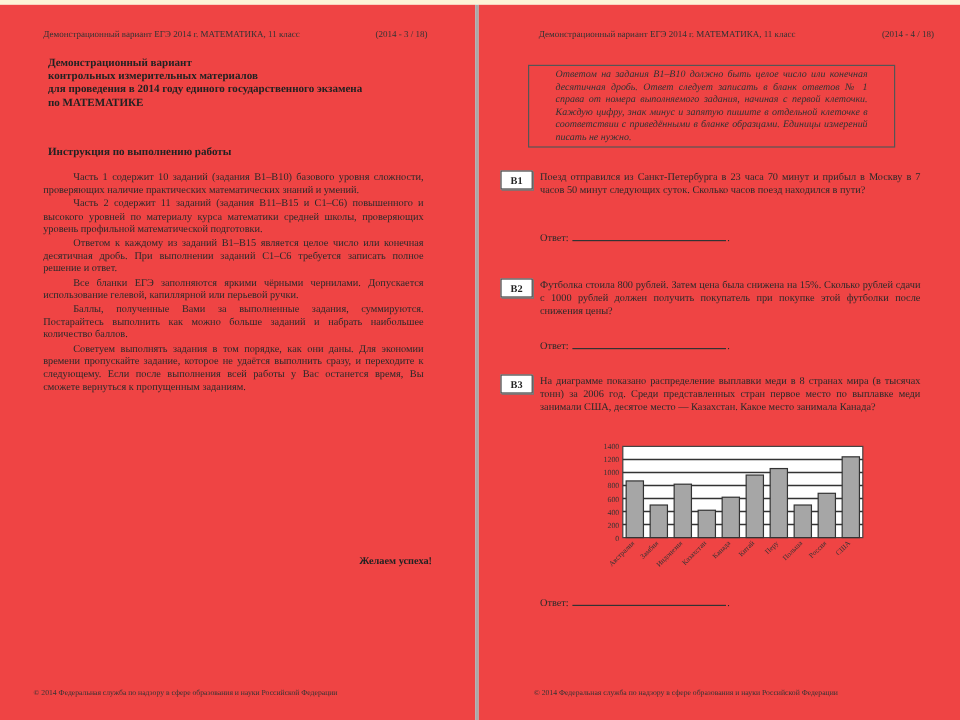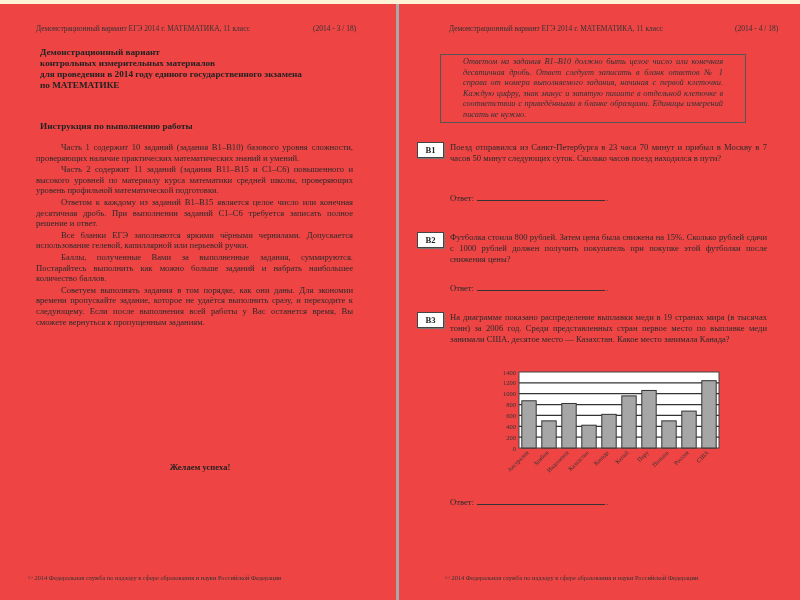--- a/index.html
+++ b/index.html
@@ -29,21 +29,21 @@
       position: absolute; left: 40px; width: 320px; top: 117px;
       text-align: left; font-weight: bold; font-size: 9.2px; color: #222;
     }
     .body-text {
       position: absolute; left: 36px; width: 317px; top: 138px;
       font-size: 8.6px; line-height: 10.6px; text-align: justify; color: #2a2a2a;
     }
     .body-text p { margin: 0 0 1px 0; text-indent: 25px; }
     .wish {
       position: absolute; left: 40px; width: 320px; top: 458px;
-      text-align: center; font-weight: bold; font-size: 8.6px;
+      text-align: right; font-weight: bold; font-size: 8.6px;
     }
     .footer {
       position: absolute; top: 570px; font-size: 6.4px; color: #333;
     }
     .left .footer { left: 28px; }
     .right .footer { left: 46px; }
 
     .part-title {
       position: absolute; left: 40px; width: 320px; top: 39px;
       text-align: center; font-weight: bold; font-size: 9.2px;
@@ -125,21 +125,21 @@
   <div class="task" style="top:228px; height:70px;">
     <div class="task-label">B2</div>
     <div class="task-text">Футболка стоила 800 рублей. Затем цена была снижена на 15%. Сколько рублей сдачи с 1000 рублей должен получить покупатель при покупке этой футболки после снижения цены?</div>
     <div class="answer" style="top:50px;">
       <span>Ответ:</span><span class="line"></span>.
     </div>
   </div>
 
   <div class="task" style="top:308px; height:200px;">
     <div class="task-label">B3</div>
-    <div class="task-text">На диаграмме показано распределение выплавки меди в 19 странах мира (в тысячах тонн) за 2006 год. Среди представленных стран первое место по выплавке меди занимали США, десятое место — Казахстан. Какое место занимала Канада?</div>
+    <div class="task-text">На диаграмме показано распределение выплавки меди в 8 странах мира (в тысячах тонн) за 2006 год. Среди представленных стран первое место по выплавке меди занимали США, десятое место — Казахстан. Какое место занимала Канада?</div>
     <div class="answer" style="top:184px;">
       <span>Ответ:</span><span class="line"></span>.
     </div>
   </div>
 
   <div class="chart-wrap">
     <svg id="chart" width="270" height="130">
         <rect x="60" y="8" width="200" height="76" fill="#fff" stroke="#444" stroke-width="1"></rect>
         <text x="57" y="86.5" text-anchor="end" font-size="6.5" fill="#333" font-family="Liberation Serif, serif">0</text>
         <line x1="60" x2="260" y1="73.14285714285714" y2="73.14285714285714" stroke="#333" stroke-width="1.2"></line>

